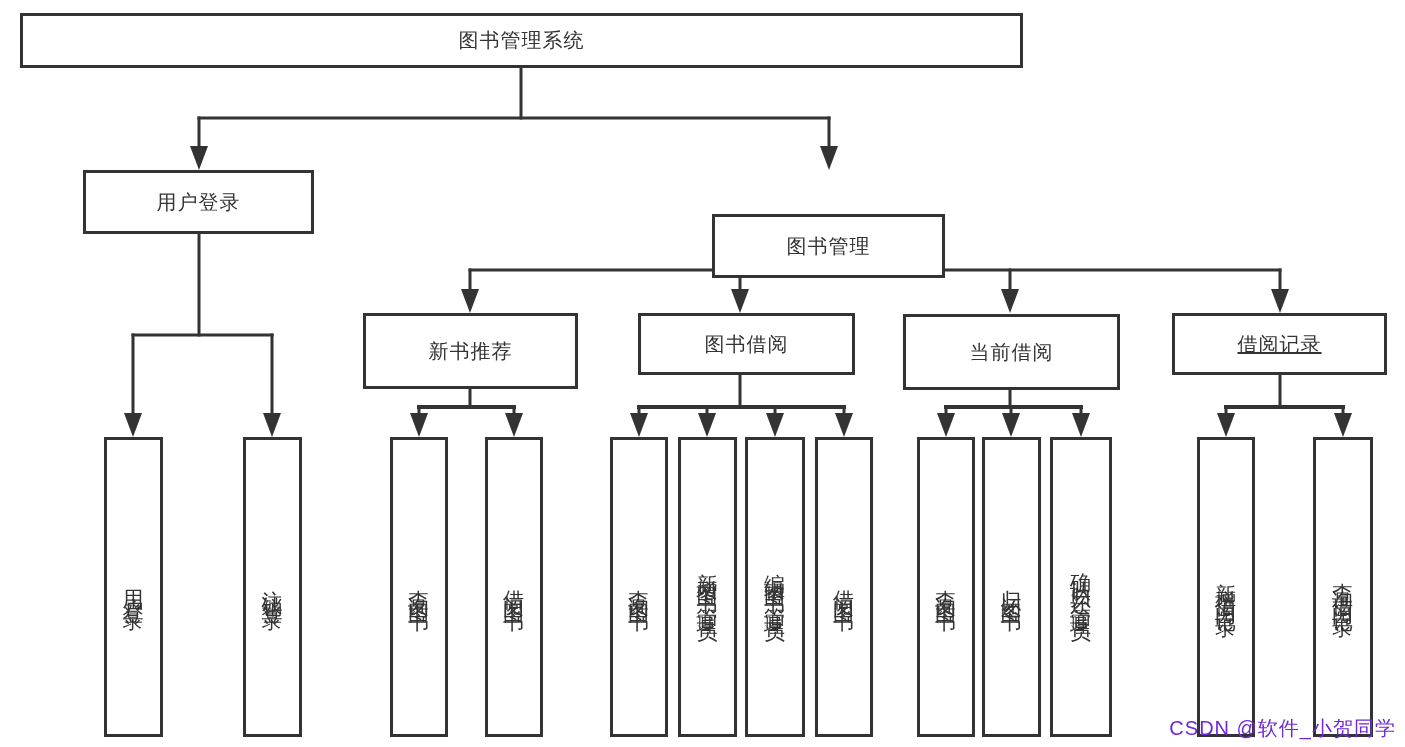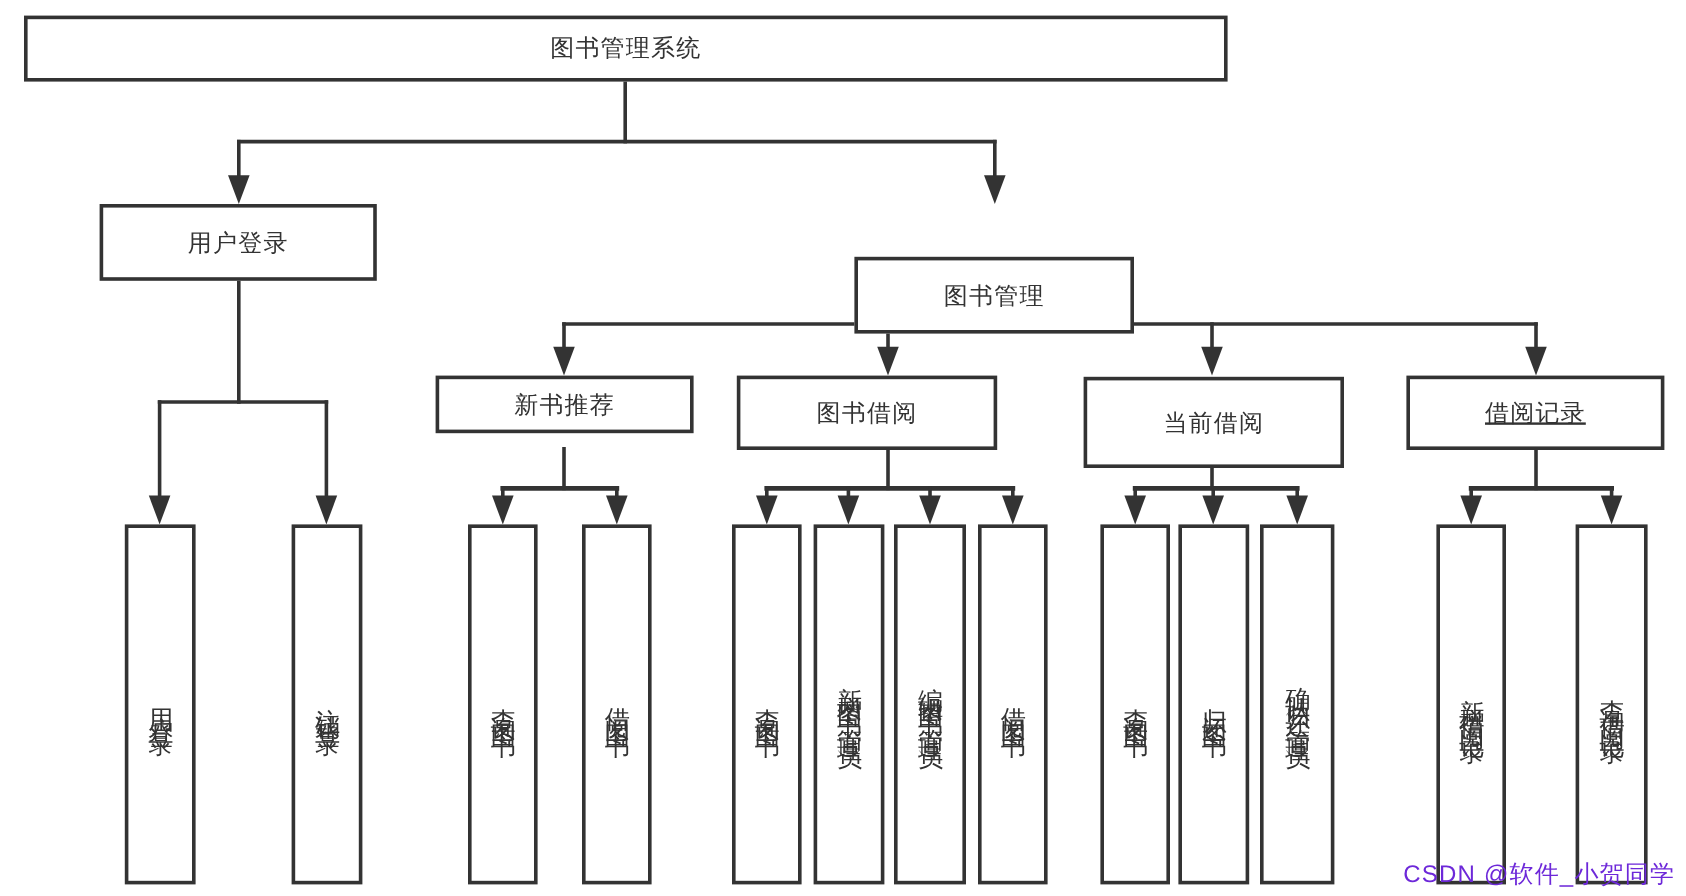--- a/index.html
+++ b/index.html
@@ -16,22 +16,22 @@
   .leaf .vlabel{
     writing-mode:vertical-rl;text-orientation:mixed;
     font-size:21px;letter-spacing:7px;line-height:1;
   }
   
   .b-root{left:20px;top:13px;width:1003px;height:55px;}
   
   .b-userlogin{left:83px;top:170px;width:231px;height:64px;}
   .b-bookmgmt{left:712px;top:170px;width:233px;height:64px;margin-top:44px;}
   
-  .b-newrec{left:363px;top:313px;width:215px;height:48px;}
-  .b-bookborrow{left:614px;top:313px;width:217px;height:62px;}
+  .b-newrec{left:363px;top:313px;width:215px;height:76px;}
+  .b-bookborrow{left:638px;top:313px;width:217px;height:62px;}
   .b-curborrow{left:903px;top:314px;width:217px;height:76px;}
   .b-record{left:1172px;top:313px;width:215px;height:62px;text-decoration:underline;}
   
   .leaf{top:437px;height:300px;}
   .l1{left:104px;width:59px;}
   .l2{left:243px;width:59px;}
   .l3{left:390px;width:58px;}
   .l4{left:485px;width:58px;}
   .l5{left:610px;width:58px;}
   .l6{left:678px;width:59px;}

